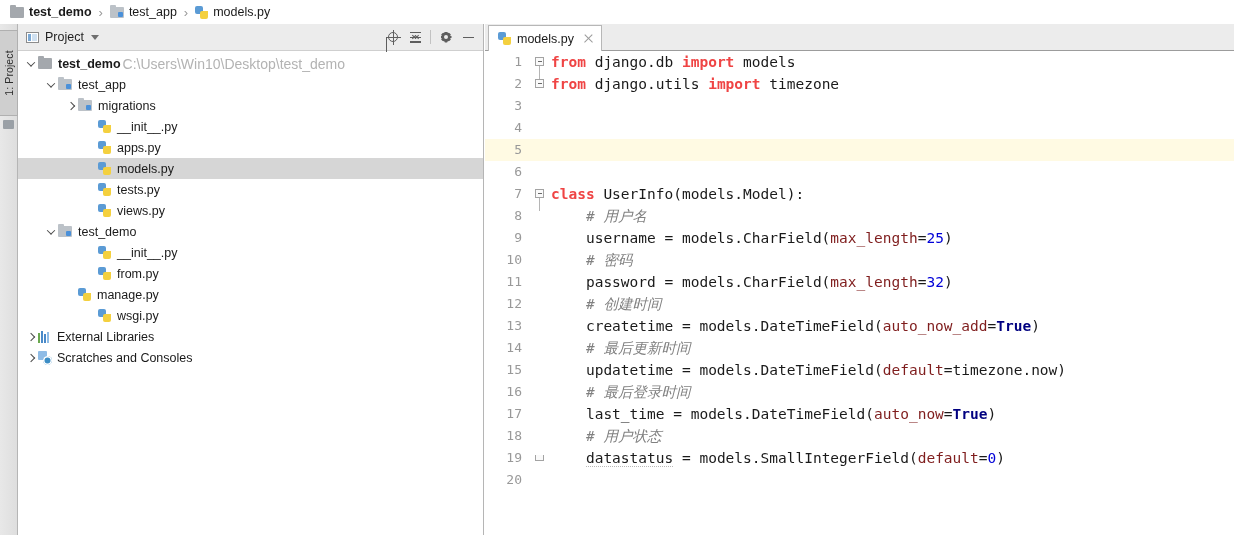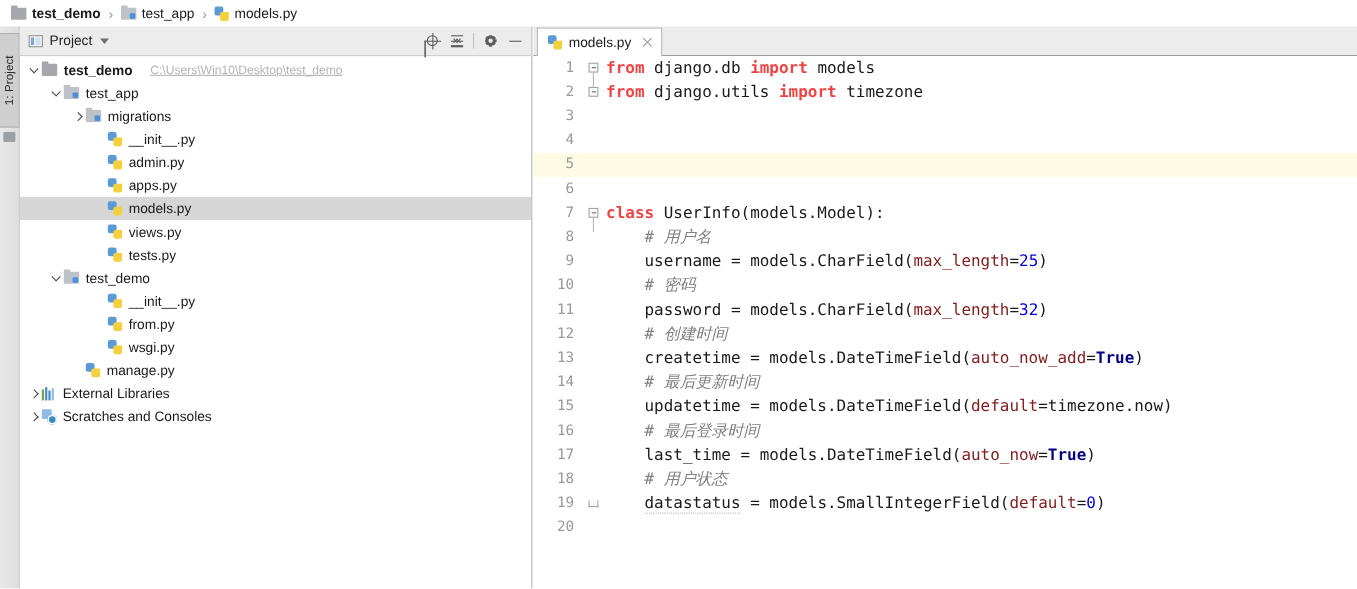--- a/index.html
+++ b/index.html
@@ -370,24 +370,23 @@
   }
   .tree-arrow.down .chev { transform: rotate(45deg) translate(-1px,-1px); }
   .tree-arrow.right .chev { transform: rotate(-45deg) translate(0px,0px); }
   .tree-label {
     font-size: 12.5px;
     color: #1a1a1a;
     margin-left: 6px;
   }
   .tree-label.bold { font-weight: bold; }
   .tree-sub {
-    font-size: 11px;
+    font-size: 14px;
     color: #b3b3b3;
-    margin-left: 16px;
-    text-decoration: underline;
+    margin-left: 2px;
   }
 
   
   .editor-area {
     position: absolute;
     left: 485px; top: 24px;
     width: 749px;
     height: 511px;
     background: #ffffff;
   }
@@ -601,45 +600,39 @@
         <div class="tree-row">
           <span style="display: inline-block; flex: 0 0 auto; width: 66px; height: 21px;"></span>
           <span class="tree-arrow "></span>
           <span class="ic ic-py"></span>
           <span class="tree-label">__init__.py</span>
         </div>
         <div class="tree-row">
           <span style="display: inline-block; flex: 0 0 auto; width: 66px; height: 21px;"></span>
           <span class="tree-arrow "></span>
           <span class="ic ic-py"></span>
-          <span class="tree-label">admin.py</span>
-        </div>
-        <div class="tree-row">
-          <span style="display: inline-block; flex: 0 0 auto; width: 66px; height: 21px;"></span>
-          <span class="tree-arrow "></span>
-          <span class="ic ic-py"></span>
           <span class="tree-label">apps.py</span>
         </div>
         <div class="tree-row selected">
           <span style="display: inline-block; flex: 0 0 auto; width: 66px; height: 21px;"></span>
           <span class="tree-arrow "></span>
           <span class="ic ic-py"></span>
           <span class="tree-label">models.py</span>
         </div>
         <div class="tree-row">
           <span style="display: inline-block; flex: 0 0 auto; width: 66px; height: 21px;"></span>
           <span class="tree-arrow "></span>
           <span class="ic ic-py"></span>
+          <span class="tree-label">tests.py</span>
+        </div>
+        <div class="tree-row">
+          <span style="display: inline-block; flex: 0 0 auto; width: 66px; height: 21px;"></span>
+          <span class="tree-arrow "></span>
+          <span class="ic ic-py"></span>
           <span class="tree-label">views.py</span>
-        </div>
-        <div class="tree-row">
-          <span style="display: inline-block; flex: 0 0 auto; width: 66px; height: 21px;"></span>
-          <span class="tree-arrow "></span>
-          <span class="ic ic-py"></span>
-          <span class="tree-label">tests.py</span>
         </div>
         <div class="tree-row">
           <span style="display: inline-block; flex: 0 0 auto; width: 26px; height: 21px;"></span>
           <span class="tree-arrow down">
             <span class="chev"></span>
           </span>
           <span class="ic ic-folder-blue"></span>
           <span class="tree-label">test_demo</span>
         </div>
         <div class="tree-row">
@@ -648,30 +641,30 @@
           <span class="ic ic-py"></span>
           <span class="tree-label">__init__.py</span>
         </div>
         <div class="tree-row">
           <span style="display: inline-block; flex: 0 0 auto; width: 66px; height: 21px;"></span>
           <span class="tree-arrow "></span>
           <span class="ic ic-py"></span>
           <span class="tree-label">from.py</span>
         </div>
         <div class="tree-row">
+          <span style="display: inline-block; flex: 0 0 auto; width: 46px; height: 21px;"></span>
+          <span class="tree-arrow "></span>
+          <span class="ic ic-py"></span>
+          <span class="tree-label">manage.py</span>
+        </div>
+        <div class="tree-row">
           <span style="display: inline-block; flex: 0 0 auto; width: 66px; height: 21px;"></span>
           <span class="tree-arrow "></span>
           <span class="ic ic-py"></span>
           <span class="tree-label">wsgi.py</span>
-        </div>
-        <div class="tree-row">
-          <span style="display: inline-block; flex: 0 0 auto; width: 46px; height: 21px;"></span>
-          <span class="tree-arrow "></span>
-          <span class="ic ic-py"></span>
-          <span class="tree-label">manage.py</span>
         </div>
         <div class="tree-row">
           <span style="display: inline-block; flex: 0 0 auto; width: 6px; height: 21px;"></span>
           <span class="tree-arrow right">
             <span class="chev"></span>
           </span>
           <span class="ic ic-lib">
             <i></i>
             <i></i>
             <i></i>

